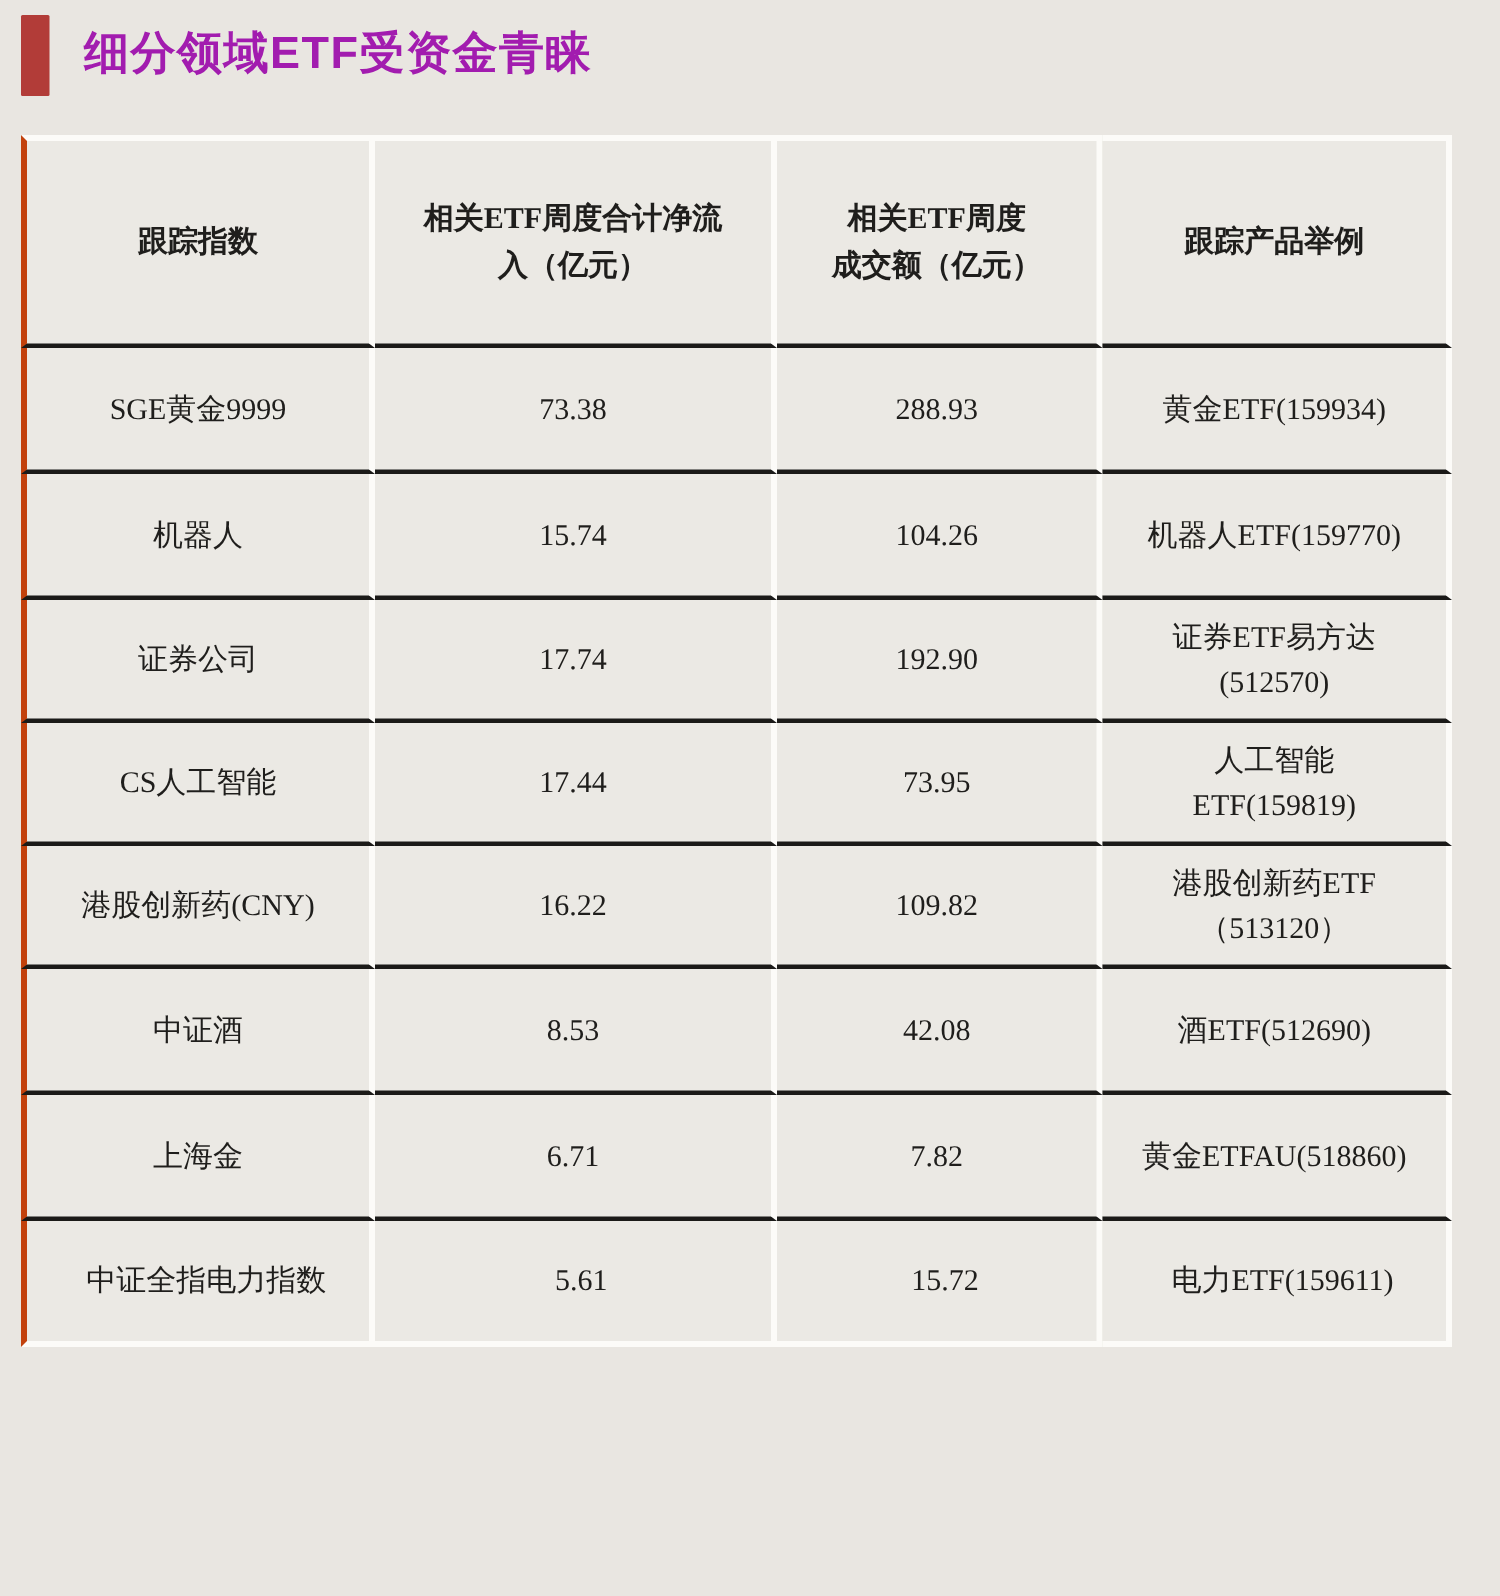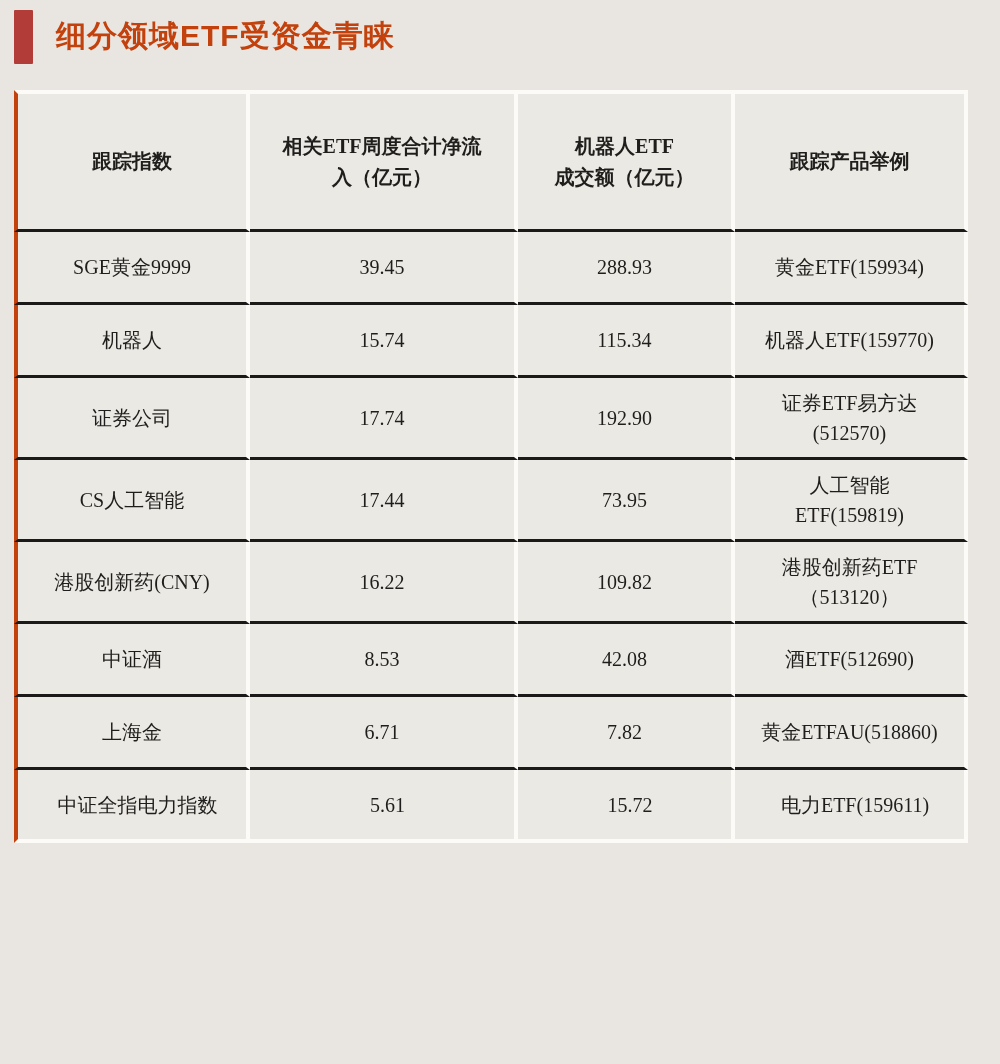--- a/index.html
+++ b/index.html
@@ -27,21 +27,21 @@
     border-radius: 1px;
     flex: 0 0 auto;
   }
   .page-title {
     margin-left: 23px;
     padding-top: 8px;
     font-family: "Liberation Sans", "DejaVu Sans", sans-serif;
     font-weight: 700;
     font-size: 30px;
     letter-spacing: 1px;
-    color: #c2410c;
+    color: #a21caf;
     line-height: 1.2;
   }
   table.etf-table {
     border-collapse: separate;
     border-spacing: 0;
     table-layout: fixed;
     width: 954px;
     margin: 10px 0 0 14px;
   }
   .etf-table th,
@@ -60,21 +60,21 @@
   }
   .etf-table th {
     height: 142px;
     font-size: 20px;
     font-weight: 700;
     line-height: 1.55;
     border-top: 4px solid #fcfbf8;
     border-bottom: 3px solid #1b1a18;
   }
   .etf-table td {
-    height: 73px;
+    height: 84px;
     font-size: 20px;
     line-height: 1.5;
     border-bottom: 3px solid #1b1a18;
   }
   .etf-table tr.tall td {
     height: 82px;
   }
   .etf-table tr:last-child td {
     border-bottom: 4px solid #fcfbf8;
     padding-left: 19px;
@@ -93,36 +93,36 @@
     <col style="width:236px">
     <col style="width:268px">
     <col style="width:217px">
     <col style="width:233px">
   </colgroup>
   <thead>
     <tr>
       <th>跟踪指数</th>
       <th>相关ETF周度合计净流
 入（亿元）</th>
-      <th>机器人ETF
+      <th>相关ETF周度
 成交额（亿元）</th>
       <th>跟踪产品举例</th>
     </tr>
   </thead>
   <tbody>
       <tr>
         <td>SGE黄金9999</td>
-        <td>39.45</td>
+        <td>73.38</td>
         <td>288.93</td>
         <td>黄金ETF(159934)</td>
       </tr>
       <tr>
         <td>机器人</td>
         <td>15.74</td>
-        <td>115.34</td>
+        <td>104.26</td>
         <td>机器人ETF(159770)</td>
       </tr>
       <tr class="tall">
         <td>证券公司</td>
         <td>17.74</td>
         <td>192.90</td>
         <td>证券ETF易方达
 (512570)</td>
       </tr>
       <tr class="tall">

